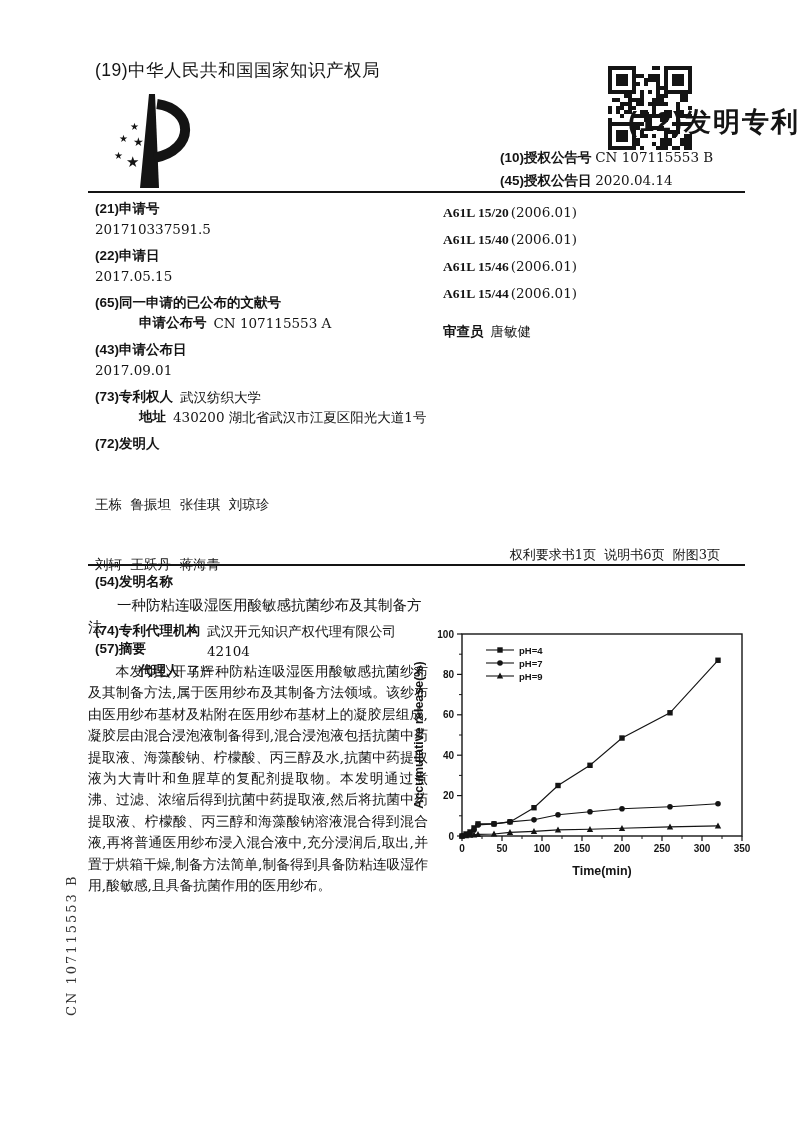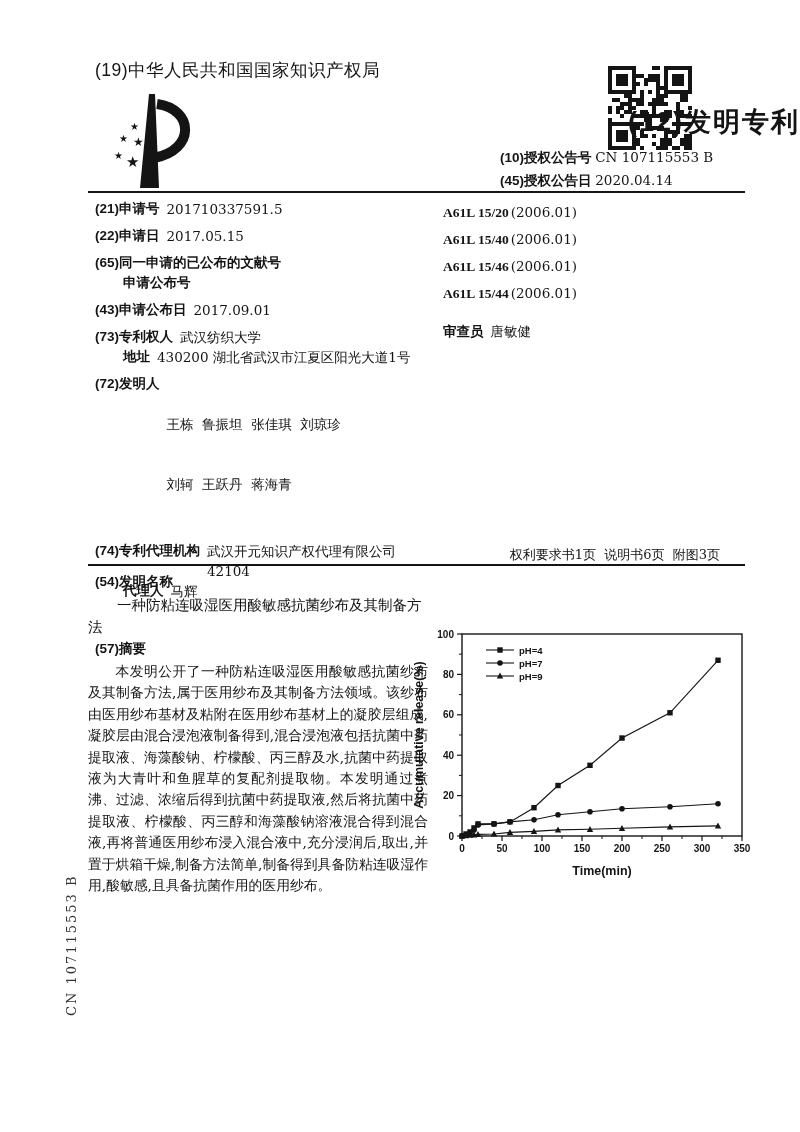--- a/index.html
+++ b/index.html
@@ -14,25 +14,25 @@
   .office{top:58px;left:95px;font-size:17.5px;font-weight:normal;letter-spacing:.5px;}
   .doctype{top:104px;left:0;right:0;text-align:right;font-size:27px;font-weight:bold;letter-spacing:2px;}
   .pubblock{top:146px;left:500px;font-size:13.5px;line-height:23px;white-space:nowrap;}
   .pubblock .val{font-family:"DejaVu Serif",serif;font-weight:normal;}
   .rule{left:88px;width:657px;background:#141414;}
   .rule1{top:191px;height:2px;}
   .rule2{top:564px;height:2.4px;}
   
   .colL{top:199px;left:95px;width:342px;font-size:13.5px;line-height:20px;}
   .colR{top:199px;left:443px;width:302px;font-size:13.5px;}
-  .entry{margin-bottom:7px;}
+  .entry{margin-bottom:7px;flex-direction:column;}
   .row{display:flex;align-items:flex-start;}
   .lab{white-space:nowrap;margin-right:7px;font-weight:bold;}
   .val{flex:1;font-family:"DejaVu Serif",serif;white-space:pre-wrap;}
-  .sub{margin-left:28px;}
+  .sub{margin-left:44px;}
   .ipc-line{line-height:26px;font-family:"DejaVu Serif",serif;}
   .ipc-code{font-weight:bold;font-family:"Liberation Serif",serif;margin-right:2px;}
   .examiner{margin-top:16px;}
   .pages{top:546px;left:443px;width:277px;text-align:right;font-size:13px;font-family:"DejaVu Serif",serif;white-space:pre-wrap;}
   
   .sec-label{font-size:13.5px;font-weight:bold;}
   .title54{top:573px;left:95px;}
   .title-text{top:594px;left:88px;width:342px;font-size:14.5px;line-height:22px;
     font-family:"DejaVu Serif",serif;text-indent:2em;}
   .abs57{top:640px;left:95px;}
@@ -230,20 +230,21 @@
     <span class="val">201710337591.5</span>
   </div>
   <div class="entry row">
     <b class="lab">(22)申请日</b>
     <span class="val">2017.05.15</span>
   </div>
   <div class="entry">
     <b>(65)同一申请的已公布的文献号</b>
     <div class="row sub">
       <b class="lab">申请公布号</b>
+      <span class="val">CN 107115553 A</span>
     </div>
   </div>
   <div class="entry row">
     <b class="lab">(43)申请公布日</b>
     <span class="val">2017.09.01</span>
   </div>
   <div class="entry">
     <div class="row">
       <b class="lab">(73)专利权人</b>
       <span class="val">武汉纺织大学</span>

